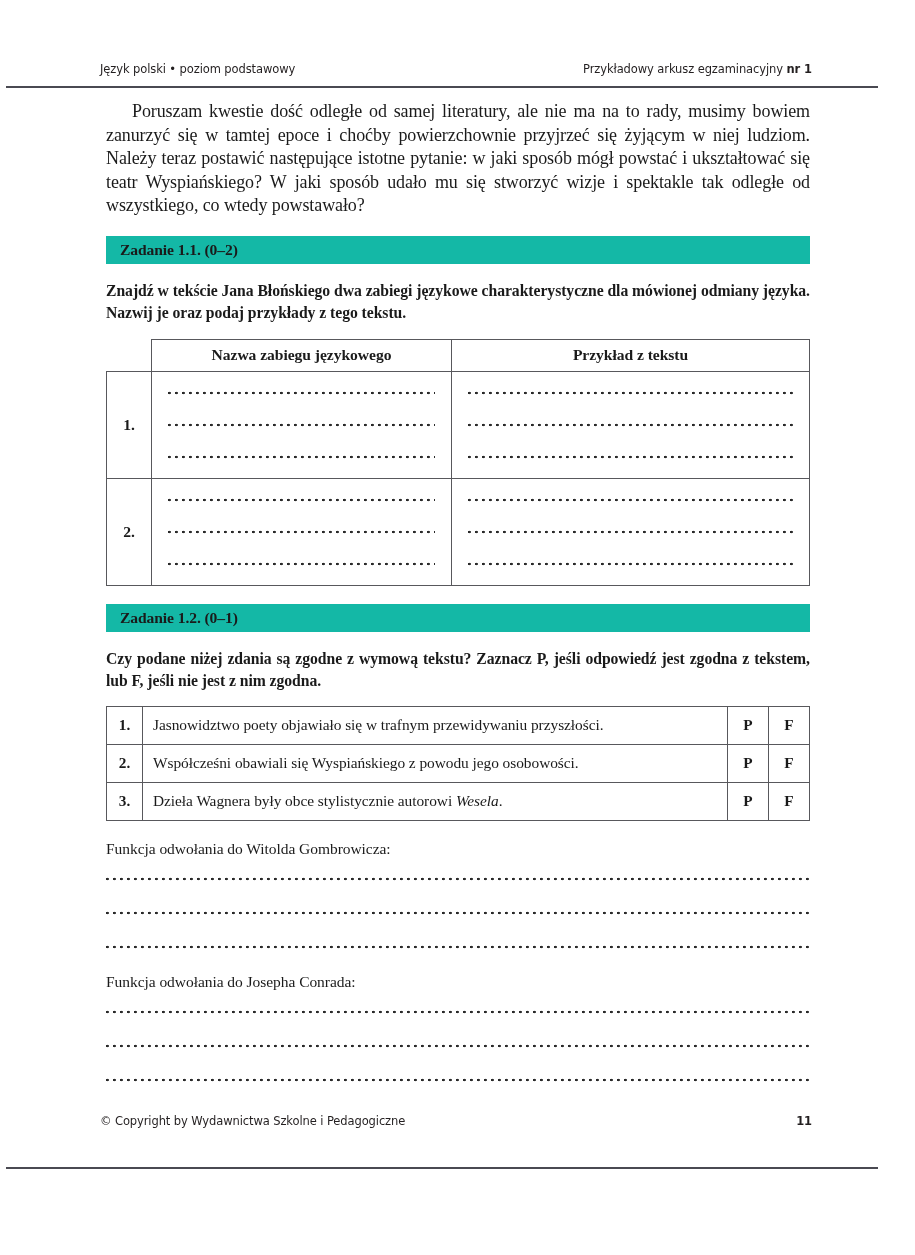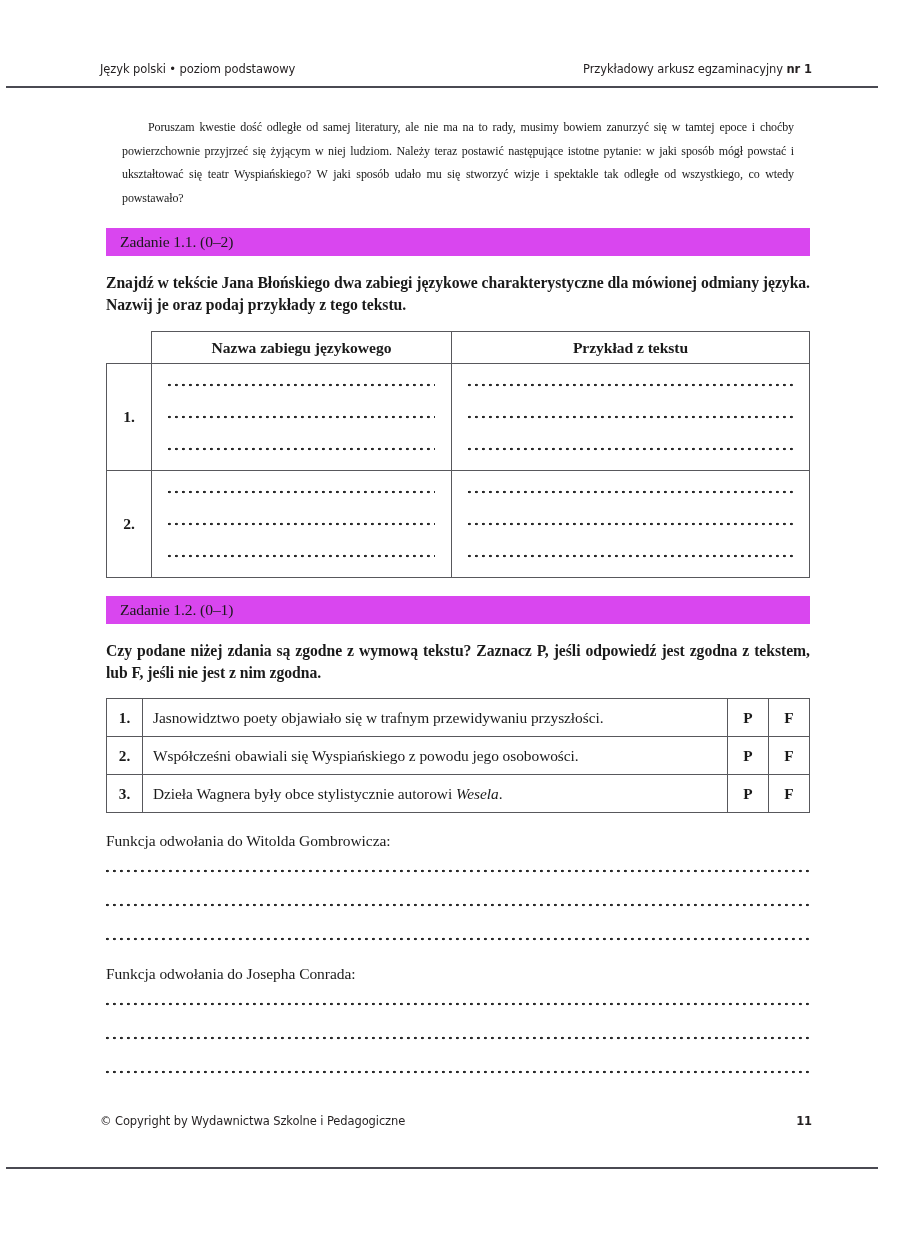--- a/index.html
+++ b/index.html
@@ -49,46 +49,46 @@
 
   
   .content {
     position: absolute;
     left: 106px;
     top: 100px;
     width: 704px;
   }
 
   p.excerpt {
-    margin: 16px;
-    font-size: 12px;
+    margin: 0;
+    font-size: 18px;
     line-height: 23.6px;
     text-align: justify;
     text-indent: 26px;
     letter-spacing: -0.1px;
     font-family: Liberation Serif, serif;
   }
 
   p.source {
     margin: 17px 0 0 0;
     font-size: 14.3px;
     line-height: 18px;
     text-align: right;
   }
   p.source i { font-style: italic; }
 
   
   .task-band {
     margin-top: 18px;
-    background: #d946ef;
+    background: #14b8a6;
     height: 28px;
     line-height: 28px;
     padding-left: 14px;
     font-size: 15.6px;
-    font-weight: normal;
+    font-weight: bold;
     letter-spacing: -0.1px;
   }
 
   p.prompt {
     margin: 16px 0 0 0;
     font-size: 15.7px;
     line-height: 22px;
     font-weight: bold;
     text-align: justify;
     letter-spacing: -0.05px;

